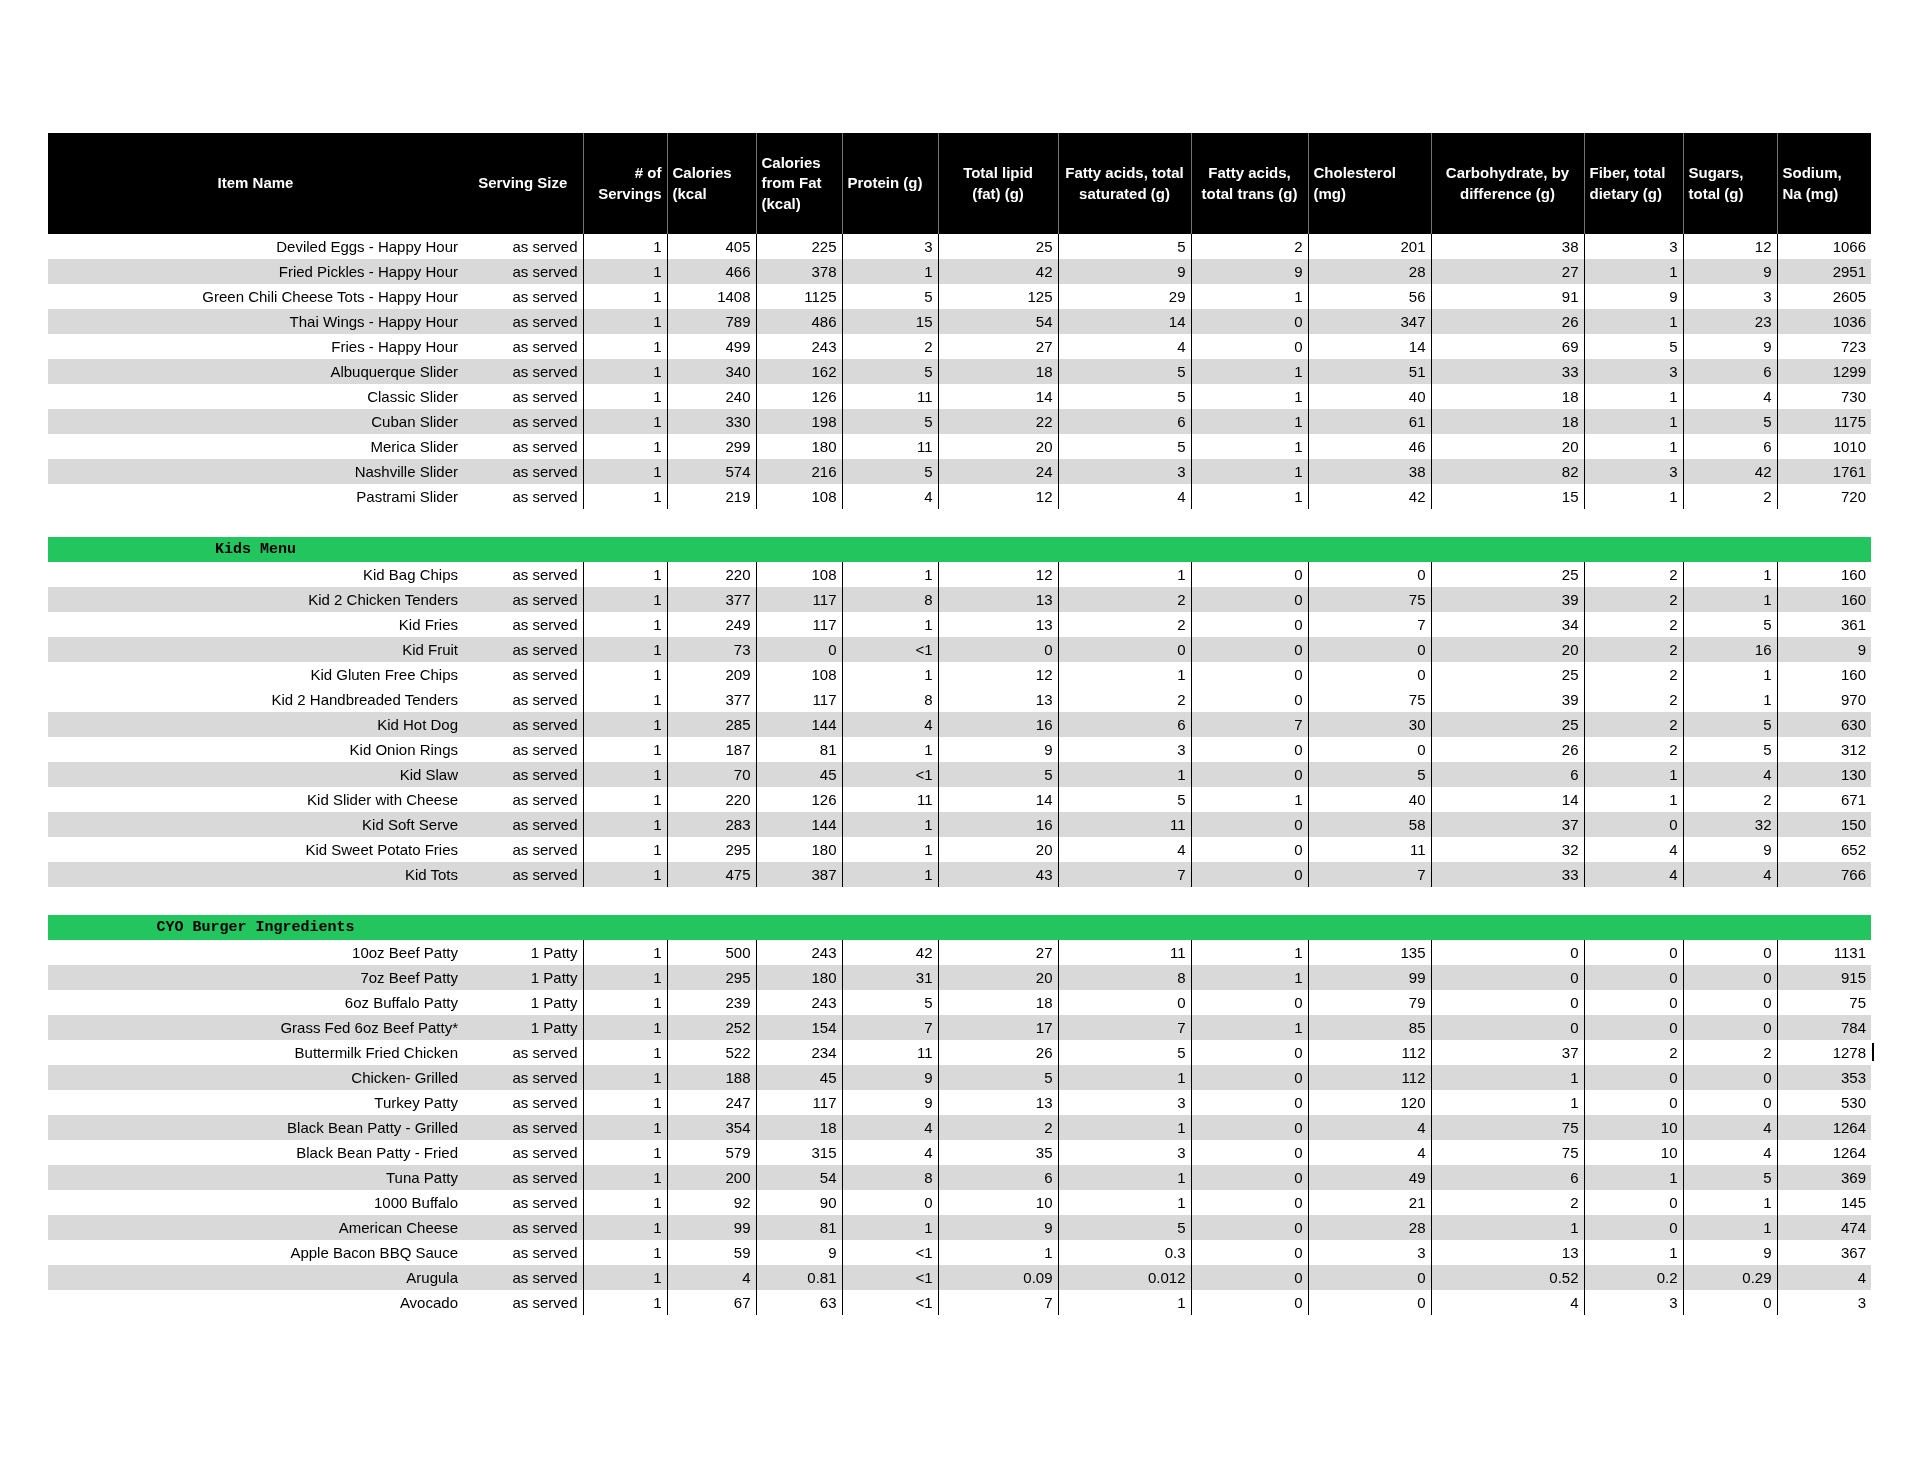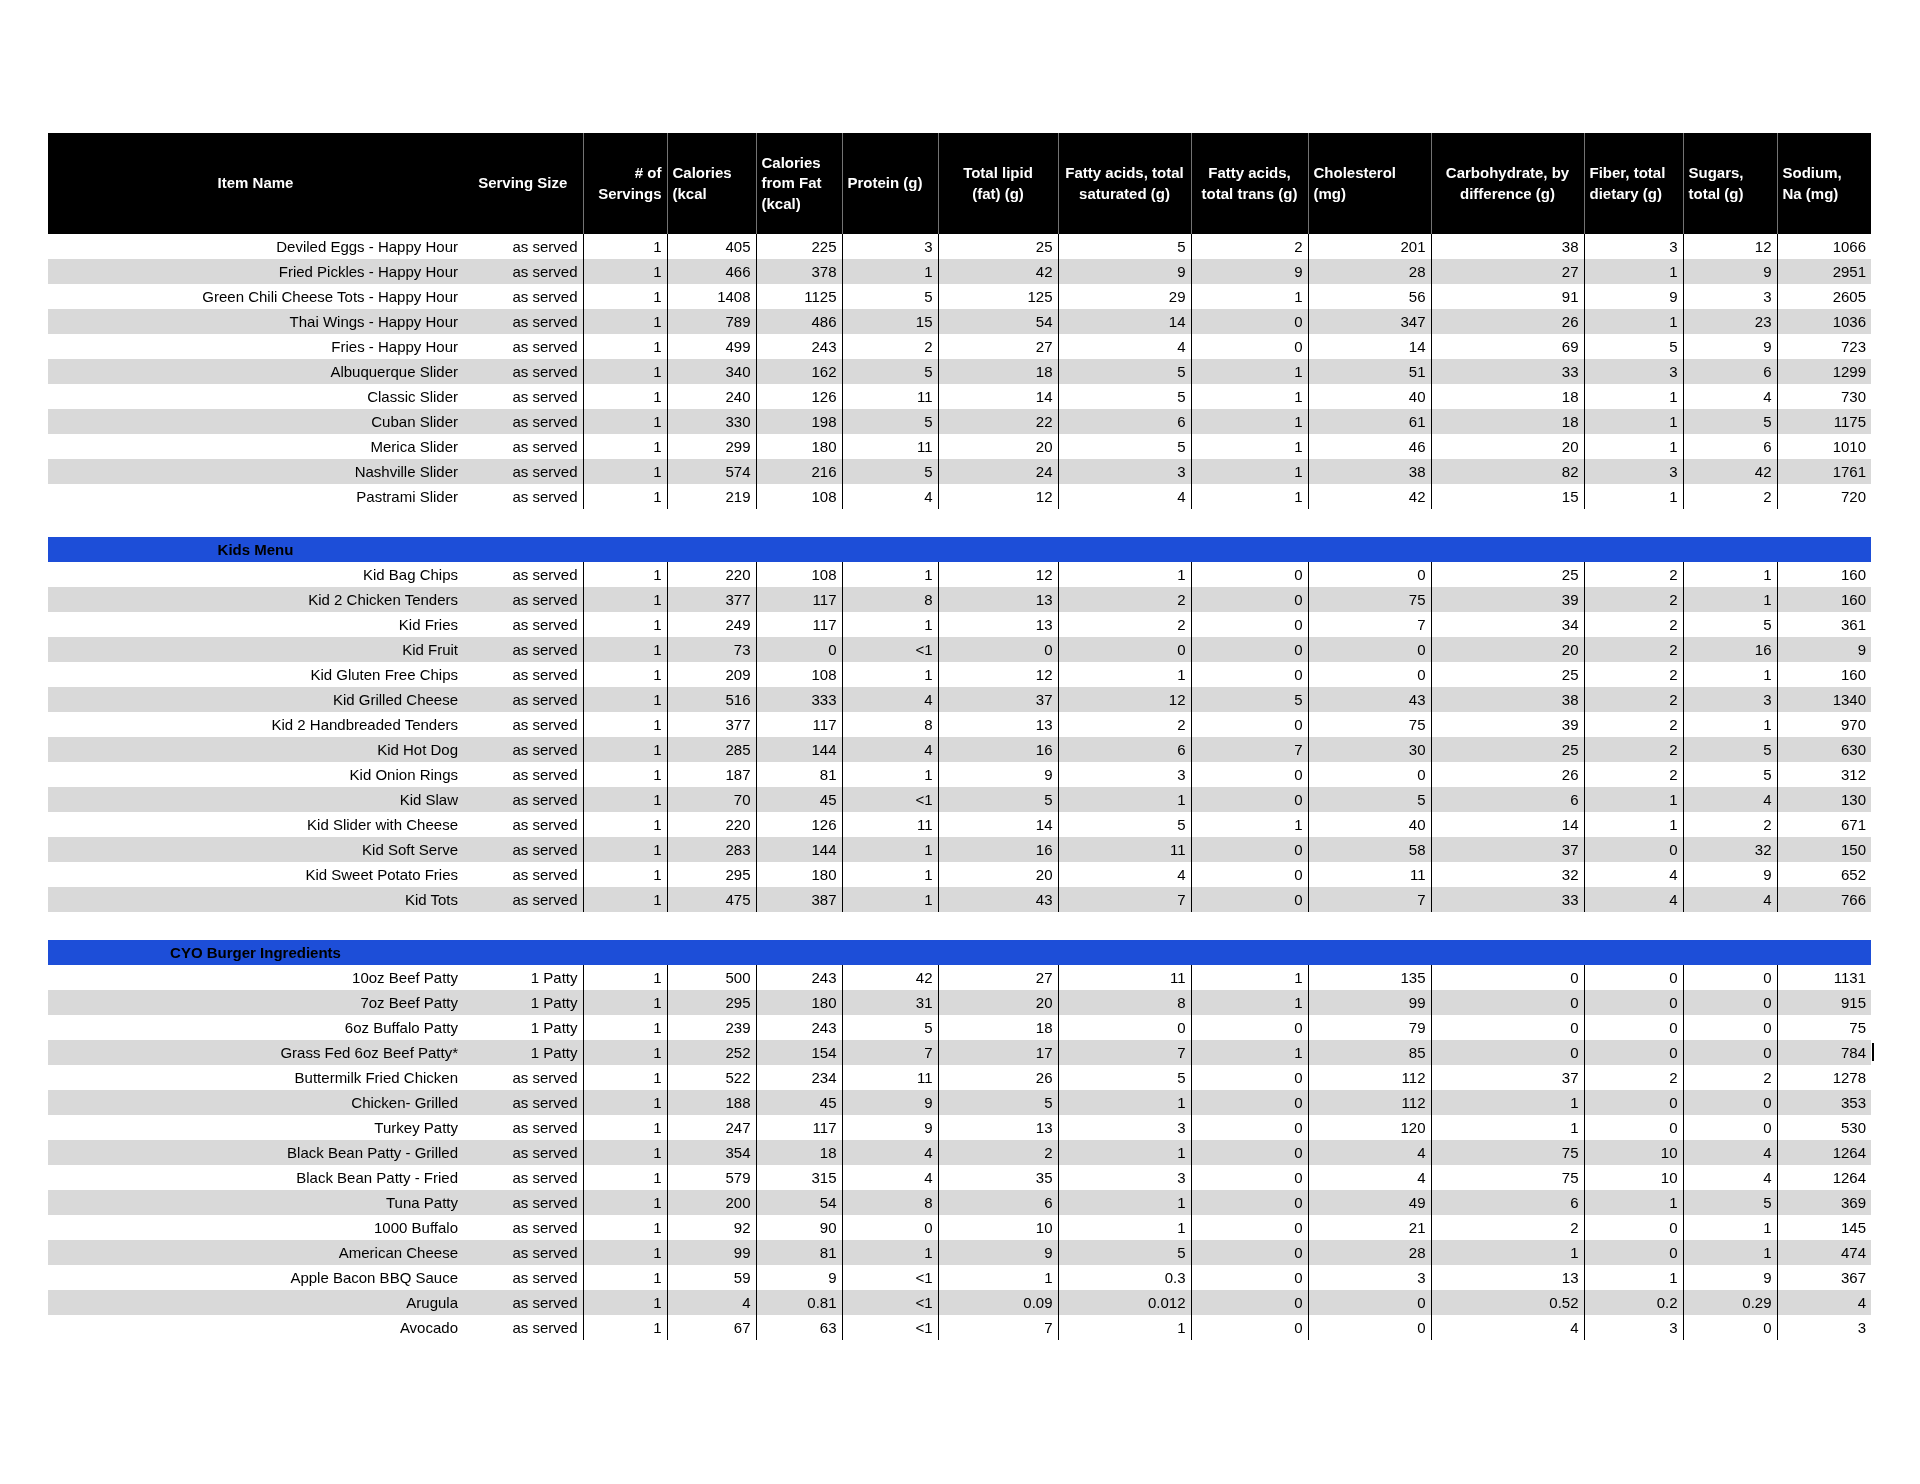--- a/index.html
+++ b/index.html
@@ -26,21 +26,21 @@
   thead th.c0, thead th.c1, thead th.c7, thead th.c8, thead th.c10 { text-align: center; }
   thead th.c2 { text-align: right; margin-left: 12px; }
   thead th.bl { border-left: 1px solid rgba(255,255,255,0.45); }
 
   tbody td { font-size: 15px; height: 25px; padding: 0 5px; vertical-align: middle; overflow: hidden; white-space: nowrap; }
   tr.data-row td.name { text-align: right; }
   tr.data-row td.num  { text-align: right; }
   tr.data-row td.bl   { border-left: 1px solid #000; }
   tr.band td { background: #d9d9d9; }
 
-  tr.section-row td { background: #1d4ed8; height: 25px; padding: 0; }
+  tr.section-row td { background: #22c55e; height: 25px; padding: 0; font-family: Liberation Mono, monospace; }
   .section-title { display: inline-block; width: 415px; text-align: center; font-weight: bold; font-size: 15px; }
 
   tr.gap-row td { height: 28px; background: #ffffff; padding: 0; }
 
   .text-cursor { position: absolute; left: 1872px; top: 1043px; width: 2px; height: 18px; background: #000; }
 </style>
 </head>
 <body>
 
 <div class="page">
@@ -332,36 +332,20 @@
             <td class="num bl">1</td>
             <td class="num bl">12</td>
             <td class="num bl">1</td>
             <td class="num bl">0</td>
             <td class="num bl">0</td>
             <td class="num bl">25</td>
             <td class="num bl">2</td>
             <td class="num bl">1</td>
             <td class="num bl">160</td>
           </tr>
-          <tr class="data-row band">
-            <td class="name">Kid Grilled Cheese</td>
-            <td class="num">as served</td>
-            <td class="num bl">1</td>
-            <td class="num bl">516</td>
-            <td class="num bl">333</td>
-            <td class="num bl">4</td>
-            <td class="num bl">37</td>
-            <td class="num bl">12</td>
-            <td class="num bl">5</td>
-            <td class="num bl">43</td>
-            <td class="num bl">38</td>
-            <td class="num bl">2</td>
-            <td class="num bl">3</td>
-            <td class="num bl">1340</td>
-          </tr>
           <tr class="data-row">
             <td class="name">Kid 2 Handbreaded Tenders</td>
             <td class="num">as served</td>
             <td class="num bl">1</td>
             <td class="num bl">377</td>
             <td class="num bl">117</td>
             <td class="num bl">8</td>
             <td class="num bl">13</td>
             <td class="num bl">2</td>
             <td class="num bl">0</td>

